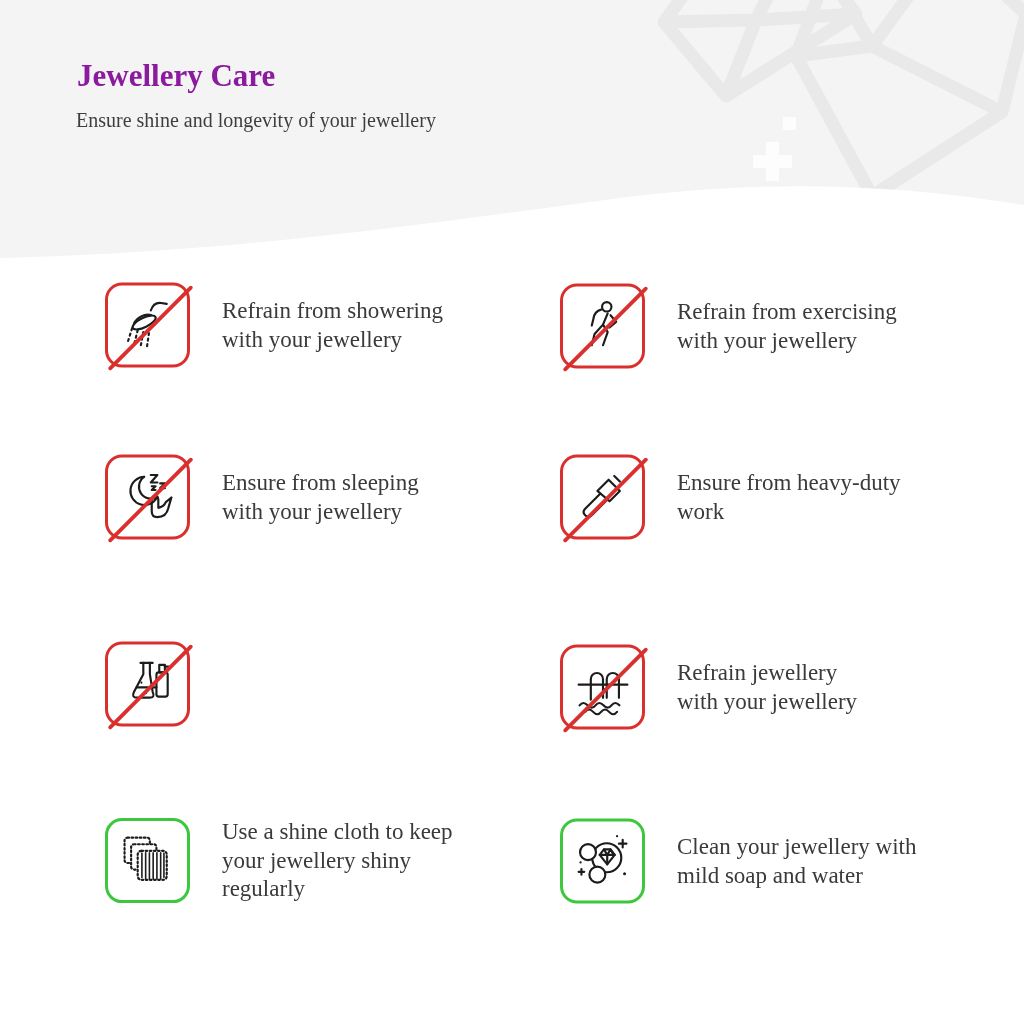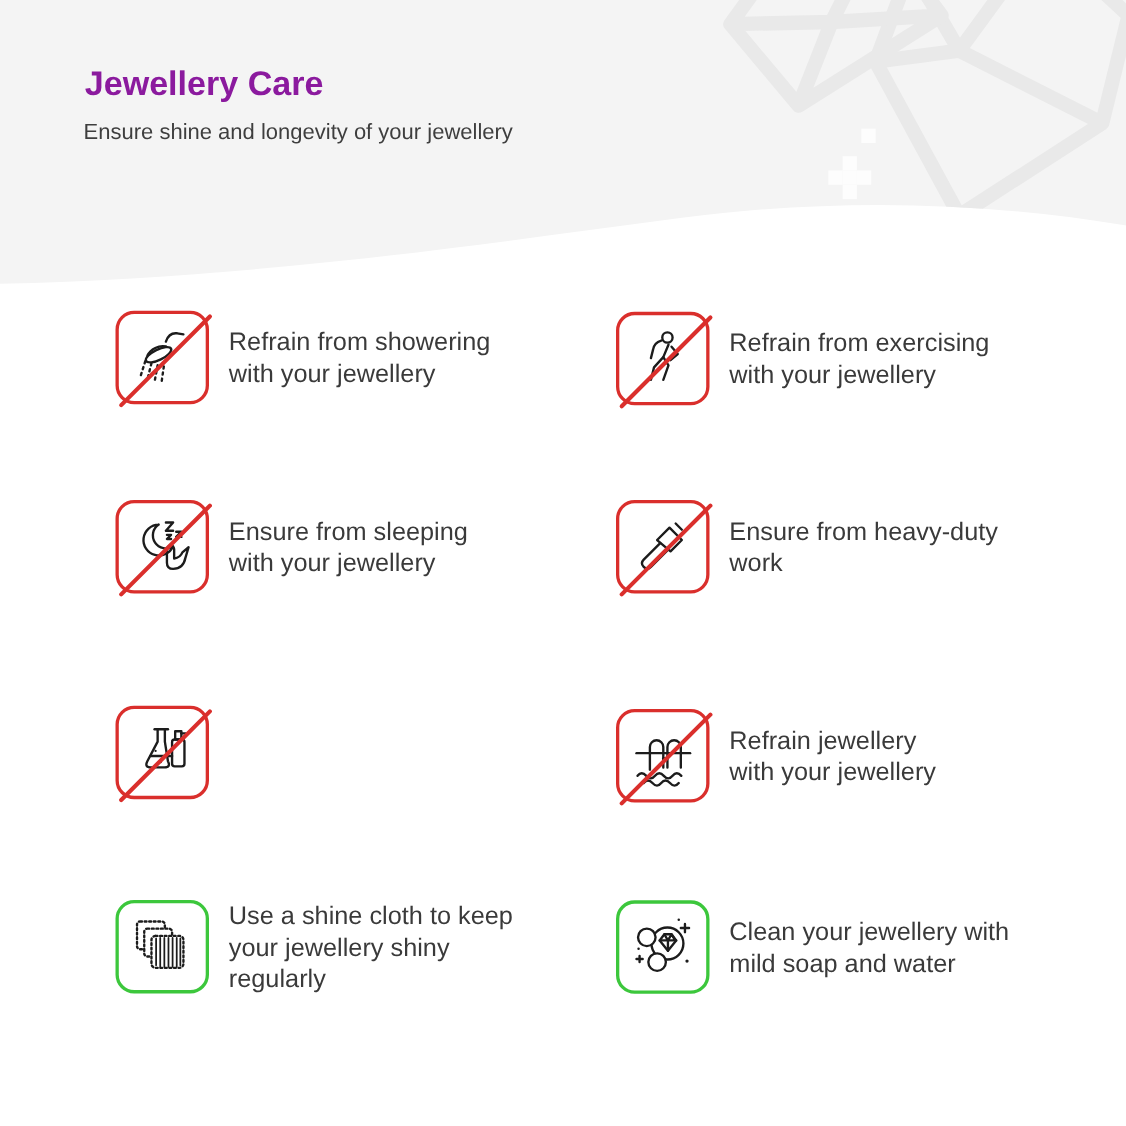--- a/index.html
+++ b/index.html
@@ -1,25 +1,25 @@
 <!DOCTYPE html>
 <html style="--accent-purple: #8b1a9e; --prohibited-red: #da2f2c; --recommended-green: #3cc73c; --band-gray: #f4f4f4; --watermark-gray: #e9e9e9; --text-dark: #3e3e3e;"><head>
 <meta charset="utf-8">
 <style>
   html,body{margin:0;padding:0;background:#fff;}
   .canvas{position:relative;width:1024px;height:1024px;background:#ffffff;overflow:hidden;
-          font-family:Liberation Sans, sans-serif;}
+          font-family:Liberation Serif, serif;}
   .band-svg{position:absolute;left:0;top:0;display:block;}
   .bandfill{fill:var(--band-gray,#f4f4f4);}
   .watermark{stroke:var(--watermark-gray,#e9e9e9);stroke-width:13;fill:none;stroke-linejoin:round;}
   .pixel{fill:#fdfdfd;}
   .title{position:absolute;left:77px;top:58px;font-size:31px;font-weight:bold;
          color:var(--accent-purple,#8b1a9e);}
   .subtitle{position:absolute;left:76px;top:109px;font-size:20px;color:var(--text-dark,#3e3e3e);}
-  .item{position:absolute;display:flex;align-items:center;gap:18px;transform:translateY(-50%);}
+  .item{position:absolute;display:flex;align-items:center;gap:32px;transform:translateY(-50%);}
   .badge{flex:0 0 auto;width:85px;height:85px;box-sizing:border-box;position:relative;
          border:3.5px solid var(--prohibited-red,#da2f2c);border-radius:17px;background:#fff;
          display:flex;align-items:center;justify-content:center;}
   .badge.green{border-color:var(--recommended-green,#3cc73c);}
   .slash{position:absolute;left:-2px;top:-2px;width:89px;height:89px;overflow:visible;}
   .slash line{stroke:var(--prohibited-red,#da2f2c);stroke-width:3.6;stroke-linecap:round;}
   .pict{width:60px;height:60px;fill:none;stroke:#1c1c1c;stroke-width:2.3;
         stroke-linecap:round;stroke-linejoin:round;}
   .txt{font-size:23px;line-height:28.6px;color:#3a3a3a;white-space:pre-line;}
 </style>

